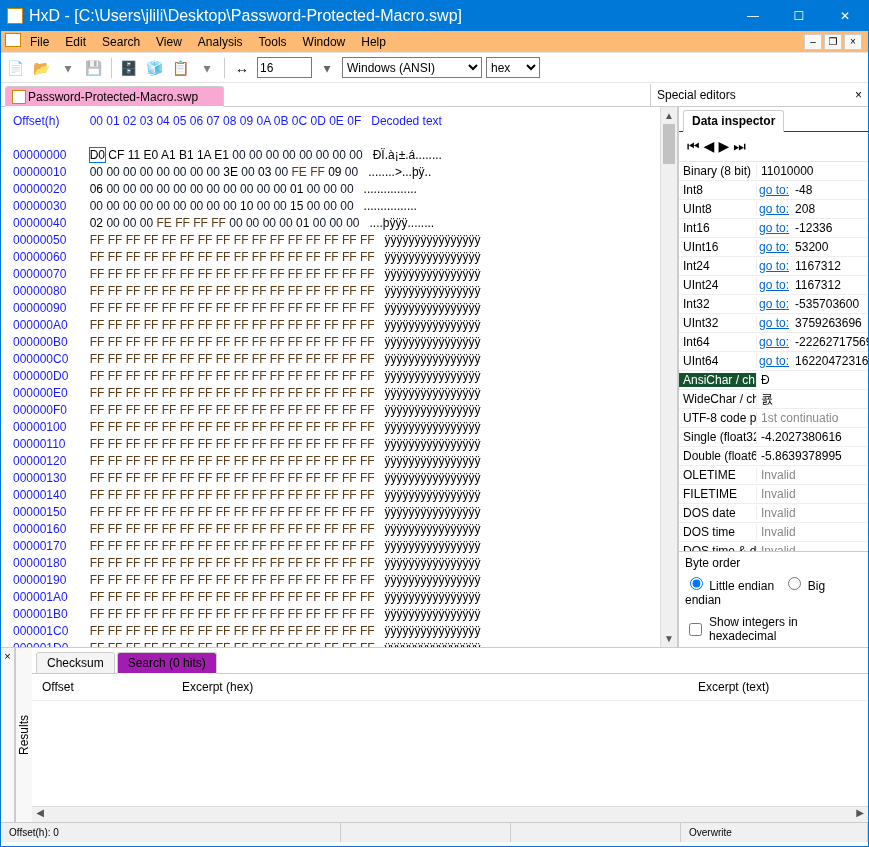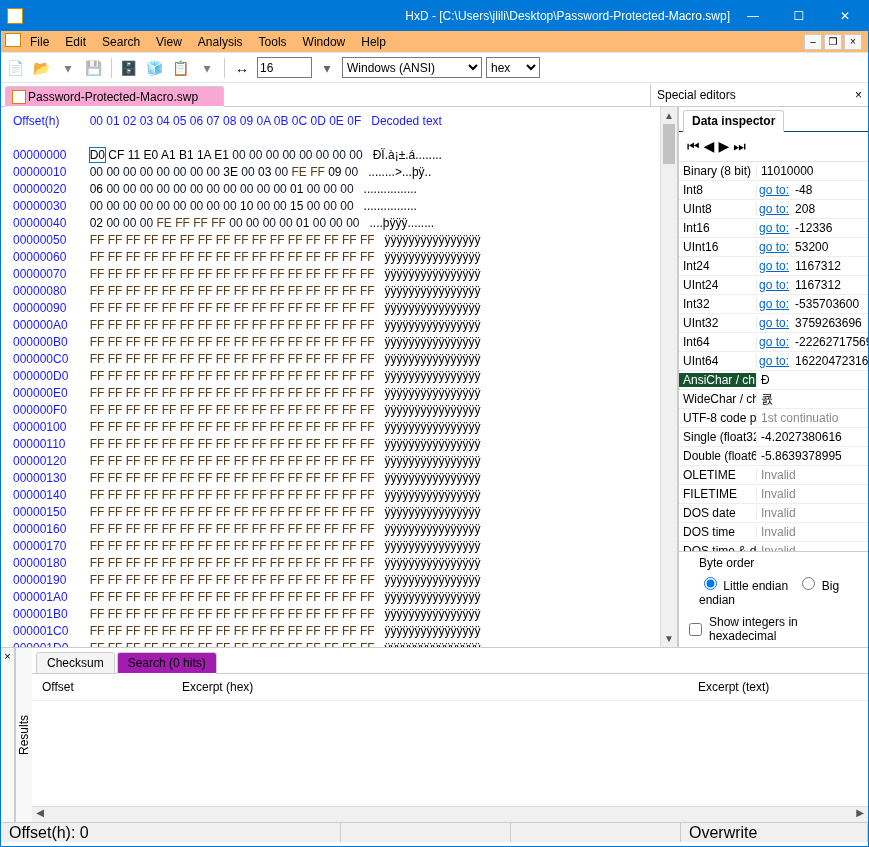--- a/index.html
+++ b/index.html
@@ -1,19 +1,19 @@
 <!DOCTYPE html>
 <html><head>
 <meta charset="utf-8">
 <style>
 * { box-sizing: border-box; font-family: "Segoe UI", sans-serif; }
 body { margin:0; padding:0; width:869px; height:847px; background:#fff; overflow:hidden; font-size:12px; color:#000; border:1px solid #0078d7;}
 .titlebar { background:#0078d7; color:#fff; height:30px; display:flex; align-items:center; padding-left:6px; }
 .titlebar .icon { width:16px; height:16px; margin-right:6px; background:#fff; border:1px solid #c80; display:inline-block;}
-.titlebar .title { flex:1; font-size:12px;text-align:right; }
+.titlebar .title { flex:1; font-size:16px; }
 .titlebar .winbtns { display:flex; height:100%;}
 .titlebar .winbtn { width:46px; display:flex; align-items:center; justify-content:center; color:#fff; font-family:sans-serif; font-size:12px;}
 .menubar { height:22px; display:flex; align-items:center; background:#fdba74; border-bottom:1px solid #e5e5e5; padding:0 4px; justify-content:space-between;}
 .menubar .menus { display:flex; gap:2px; }
 .menubar .menus span { padding:2px 7px; }
 .menubar .mdi-btns { display:flex; gap:2px; padding-right:2px;}
 .menubar .mdi-btns .mb { width:18px; height:16px; border:1px solid #ccc; display:flex; align-items:center; justify-content:center; font-size:10px; background:#f8f8f8;}
 .toolbar { height:30px; display:flex; align-items:center; padding:0 4px; gap:4px; border-bottom:1px solid #e5e5e5;}
 .toolbar .tb { width:22px; height:22px; display:flex; align-items:center; justify-content:center; font-size:14px;}
 .toolbar .sep { width:1px; height:20px; background:#ccc; margin:0 2px;}
@@ -39,37 +39,37 @@
 .inspector .itab{ padding:3px 8px; border:1px solid #ccc; border-bottom:1px solid #fff; background:#fff; position:relative; top:1px; border-radius:3px 3px 0 0; font-size:12px;}
 .inspector .navrow{ display:flex; gap:4px; padding:6px 8px;}
 .inspector .navrow .n{ font-size:14px; cursor:pointer;}
 .inspector .grid{ flex:1; overflow-y:auto; border-top:1px solid #e5e5e5;}
 .inspector .grow{ display:flex; font-size:12px; height:19px; align-items:center; border-bottom:1px solid #eee;}
 .inspector .grow .k{ width:78px; padding-left:4px; overflow:hidden; white-space:nowrap; text-overflow:clip; border-right:1px solid #eee;}
 .inspector .grow .goto{ color:#0066cc; text-decoration:underline; padding:0 2px; white-space:nowrap;}
 .inspector .grow .v{ flex:1; padding-left:4px; overflow:hidden; white-space:nowrap;}
 .inspector .grow .v.gray{ color:#888;}
 .inspector .grow.hl .k{ background:#14532d; color:#fff;}
-.inspector .bo{ border-top:1px solid #ccc; padding:4px 20px; font-size:12px;}
+.inspector .bo{ border-top:1px solid #ccc; padding:4px 6px; font-size:12px;}
 .inspector .bo .lbl{ display:block; margin-bottom:4px;}
 .inspector .bo label{ margin-right:6px;}
 .inspector .chk{ padding:4px 6px; display:flex; align-items:center; gap:4px; border-top:none;}
 .results{ border-top:1px solid #ccc; display:flex; height:175px;}
 .results .sidelabel{ writing-mode:vertical-lr; transform:rotate(180deg); padding:4px 1px; font-size:12px; border-right:1px solid #ccc; background:#f8f8f8; text-align:center;}
 .results .body{ flex:1; display:flex; flex-direction:column;}
 .results .rtabs{ display:flex; border-bottom:1px solid #ccc; padding:3px 4px 0;}
 .results .rtab{ padding:3px 10px; border:1px solid #ccc; background:#f4f4f4; font-size:12px; border-radius:3px 3px 0 0; position:relative; top:1px; margin-right:2px;}
 .results .rtab.active{ background:#a21caf; border-bottom:1px solid #fff;}
 .results .cols{ display:flex; padding:6px 10px; gap:60px; font-size:12px; border-bottom:1px solid #eee;}
 .results .cols .c1{width:80px;} .results .cols .c2{flex:1;} .results .cols .c3{width:160px;}
 .results .listarea{ flex:1; }
 .results .sb{ height:16px; background:#f0f0f0; border-top:1px solid #ddd; display:flex;}
 .results .sb .arr{width:16px; text-align:center; font-size:10px; color:#555;}
 .results .xbtn{ width:14px; font-size:11px; text-align:center; border-right:1px solid #ccc; background:#f8f8f8; padding-top:2px;}
-.statusbar{ height:20px; border-top:1px solid #ccc; display:flex; align-items:center; font-size:16px; background:#f0f0f0;}
+.statusbar{ height:20px; border-top:1px solid #ccc; display:flex; align-items:center; font-size:10px; background:#f0f0f0;}
 .statusbar .cell{ padding:0 8px; border-right:1px solid #ccc; height:100%; display:flex; align-items:center;}
 .hexscroll{ position:absolute; right:0; top:0; bottom:0; width:17px; background:#f0f0f0; border-left:1px solid #dcdcdc;}
 .hexscroll .thumb{ position:absolute; left:2px; right:2px; top:17px; height:40px; background:#c2c2c2;}
 .hexscroll .ar{ position:absolute; left:0; right:0; height:17px; text-align:center; font-size:10px; color:#555;}
 .hexscroll .ar.t{top:0;} .hexscroll .ar.b{bottom:0;}
 .file-ico{width:14px;height:14px;display:inline-block;background:#fff;border:1px solid #c80;position:relative;}
 </style>
 </head>
 <body>
 

